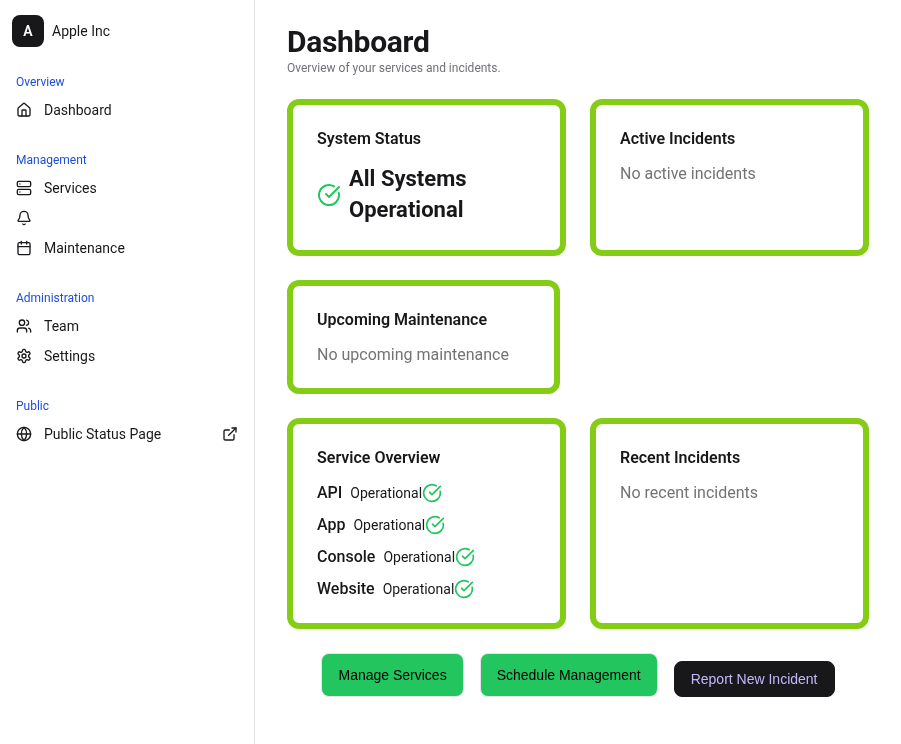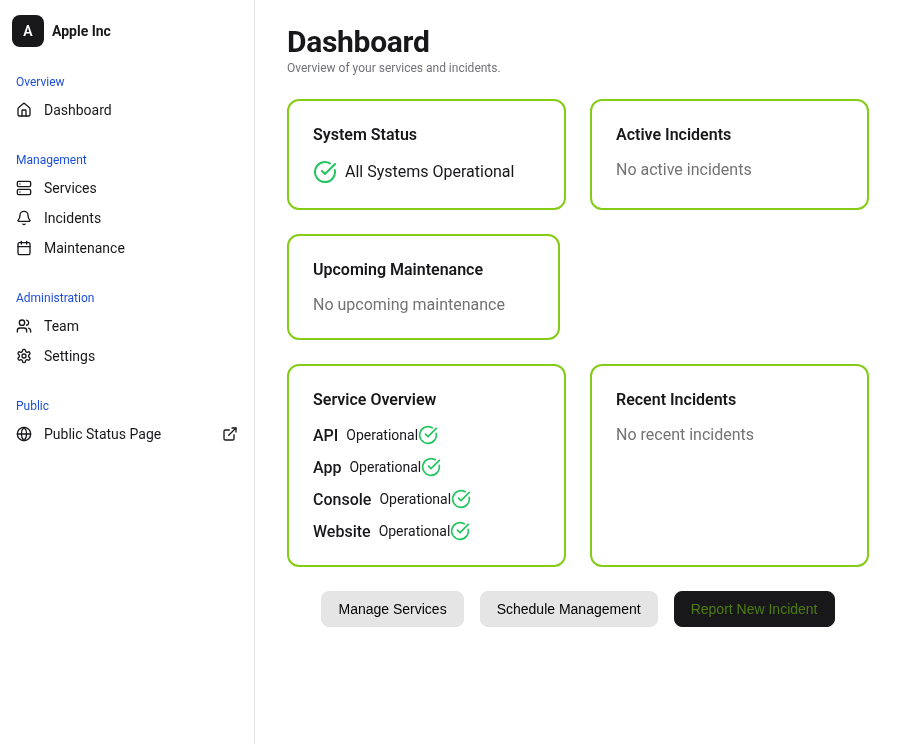--- a/index.html
+++ b/index.html
@@ -35,21 +35,21 @@
       background: #18181b;
       color: #fff;
       border-radius: 8px;
       display: flex;
       align-items: center;
       justify-content: center;
       font-weight: 600;
       font-size: 14px;
     }
     .org-name {
-      font-weight: 700;
+      font-weight: 400;
       font-size: 14px;
     }
     .nav-section {
       margin-bottom: 24px;
     }
     .nav-section-label {
       font-size: 12px;
       color: #1d4ed8;
       padding: 4px 8px 6px 8px;
     }
@@ -90,37 +90,37 @@
       color: #71717a;
       margin-bottom: 24px;
     }
     .grid {
       display: grid;
       grid-template-columns: 1fr 1fr;
       gap: 24px;
       margin-bottom: 24px;
     }
     .card {
-      border: 2px solid #84cc16;
+      border: 6px solid #84cc16;
       border-radius: 12px;
       padding: 24px;
     }
     .card-title {
       font-size: 16px;
       font-weight: 600;
       margin-bottom: 16px;
     }
     .status-row {
       display: flex;
       align-items: center;
       gap: 8px;
     }
     .status-text {
-      font-size: 16px;
-      font-weight: 400;
+      font-size: 22px;
+      font-weight: 700;
       line-height: 1.4;
     }
     .muted-text {
       font-size: 16px;
       color: #737373;
     }
     .service-list {
       display: flex;
       flex-direction: column;
       gap: 12px;
@@ -149,26 +149,27 @@
       gap: 16px;
       margin-top: 8px;
     }
     .btn {
       padding: 9px 16px;
       border-radius: 8px;
       font-size: 14px;
       font-weight: 500;
       cursor: pointer;
       border: 1px solid #e4e4e7;
-      background: #e5e5e5;
+      background: #22c55e;
     }
     .btn.primary {
       background: #18181b;
-      color: #4d7c0f;
+      color: #c4b5fd;
       border-color: #18181b;
+      margin-top: 8px;
     }
     svg {
       display: block;
     }
     .check-circle-big {
       width: 24px;
       height: 24px;
       color: #22c55e;
       flex-shrink: 0;
     }
@@ -223,21 +224,20 @@
       </span>
       <span class="label">Services</span>
     </div>
     <div class="nav-item">
       <span class="icon">
         <svg viewBox="0 0 24 24" width="16" height="16" fill="none" stroke="currentColor" stroke-width="2" stroke-linecap="round" stroke-linejoin="round">
             <path d="M10.268 21a2 2 0 0 0 3.464 0"></path>
             <path d="M3.262 15.326A1 1 0 0 0 4 17h16a1 1 0 0 0 .74-1.673C19.41 13.956 18 12.499 18 8A6 6 0 0 0 6 8c0 4.499-1.411 5.956-2.738 7.326"></path>
           </svg>
       </span>
-      <span class="label">Incidents</span>
     </div>
     <div class="nav-item">
       <span class="icon">
         <svg viewBox="0 0 24 24" width="16" height="16" fill="none" stroke="currentColor" stroke-width="2" stroke-linecap="round" stroke-linejoin="round">
             <path d="M8 2v4"></path>
             <path d="M16 2v4"></path>
             <rect width="18" height="18" x="3" y="4" rx="2"></rect>
             <path d="M3 10h18"></path>
           </svg>
       </span>

